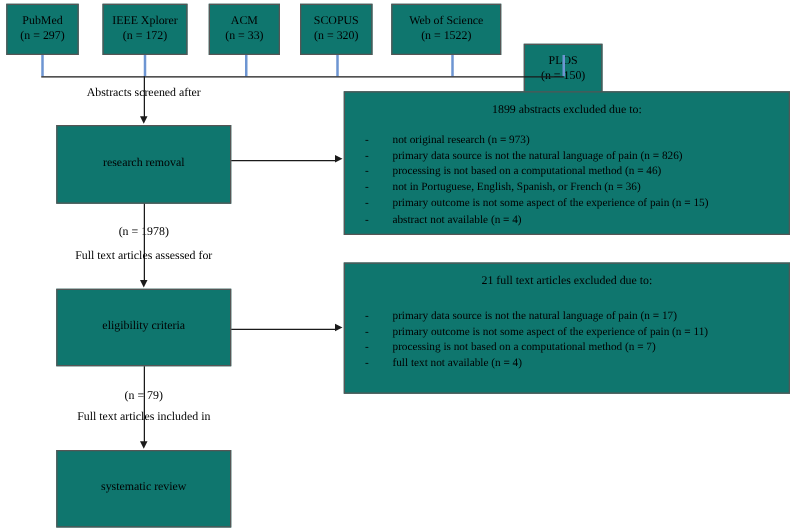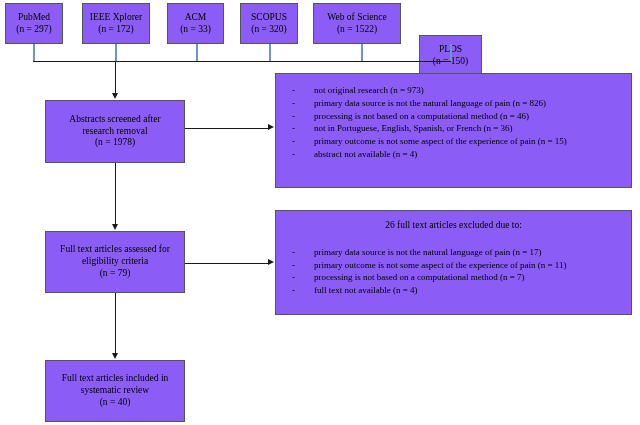--- a/index.html
+++ b/index.html
@@ -21,21 +21,21 @@
     left: 0; top: 0;
     width: 640px;
     height: 425px;
   }
 
   
   .node {
     position: absolute;
     box-sizing: border-box;
     border: 1.6px solid #555555;
-    background: #8b5cf6;
+    background: #0f766e;
     display: flex;
     flex-direction: column;
     align-items: center;
     justify-content: center;
     text-align: center;
     line-height: 1.25;
   }
 
   
   .source-box {
@@ -51,20 +51,21 @@
   .src-acm      { left: 167px; width: 57px; }
   .src-scopus   { left: 240px; width: 58px; }
   .src-wos      { left: 313px; width: 88px; justify-content: center; }
   .src-plos     { left: 419px; width: 63px; margin-top: 32px; }
 
   
   .stage-box {
     left: 45px;
     width: 140px;
     font-size: 9.5px;
+    gap: 44px;
   }
   .stage-screened  { top: 100px; height: 63px; }
   .stage-fulltext  { top: 231px; height: 62px; }
   .stage-included  { top: 360px; height: 62px; text-align: right; }
   .stage-box span { display: block; }
 
   
   .excl-box {
     left: 275px;
     width: 357px;
@@ -186,20 +187,21 @@
     <span>(n = 1978)</span>
   </div>
 
   <div class="hline" style="left:185px; top:127.5px; width:84px;"></div>
   <div class="arrowhead-right" style="left:268px; top:124px;"></div>
 
   <div class="vline" style="left:114.5px; top:163px; height:62px;"></div>
   <div class="arrowhead-down" style="left:111.5px; top:224px;"></div>
 
   <div class="node excl-box excl-1">
+    <span class="excl-title">1899 abstracts excluded due to:</span>
     <ul class="excl-list">
       <li><span class="dash">-</span><span>not original research  (n = 973)</span></li>
       <li><span class="dash">-</span><span>primary data source is not the natural language of pain (n = 826)</span></li>
       <li><span class="dash">-</span><span>processing is not based on a computational method (n = 46)</span></li>
       <li><span class="dash">-</span><span>not in Portuguese, English, Spanish, or French (n = 36)</span></li>
       <li><span class="dash">-</span><span>primary outcome is not some aspect of the experience of pain (n = 15)</span></li>
       <li><span class="dash">-</span><span>abstract not available (n = 4)</span></li>
     </ul>
   </div>
 
@@ -209,21 +211,21 @@
     <span>(n = 79)</span>
   </div>
 
   <div class="hline" style="left:185px; top:262.5px; width:84px;"></div>
   <div class="arrowhead-right" style="left:268px; top:259px;"></div>
 
   <div class="vline" style="left:114.5px; top:293px; height:61px;"></div>
   <div class="arrowhead-down" style="left:111.5px; top:353px;"></div>
 
   <div class="node excl-box excl-2">
-    <span class="excl-title">26 full text articles excluded due to:</span>
+    <span class="excl-title">21 full text articles excluded due to:</span>
     <ul class="excl-list">
       <li><span class="dash">-</span><span>primary data source is not the natural language of pain (n = 17)</span></li>
       <li><span class="dash">-</span><span>primary outcome is not some aspect of the experience of pain (n = 11)</span></li>
       <li><span class="dash">-</span><span>processing is not based on a computational method (n = 7)</span></li>
       <li><span class="dash">-</span><span>full text not available (n = 4)</span></li>
     </ul>
   </div>
 
   <div class="node stage-box stage-included">
     <span>Full text articles included in</span>

